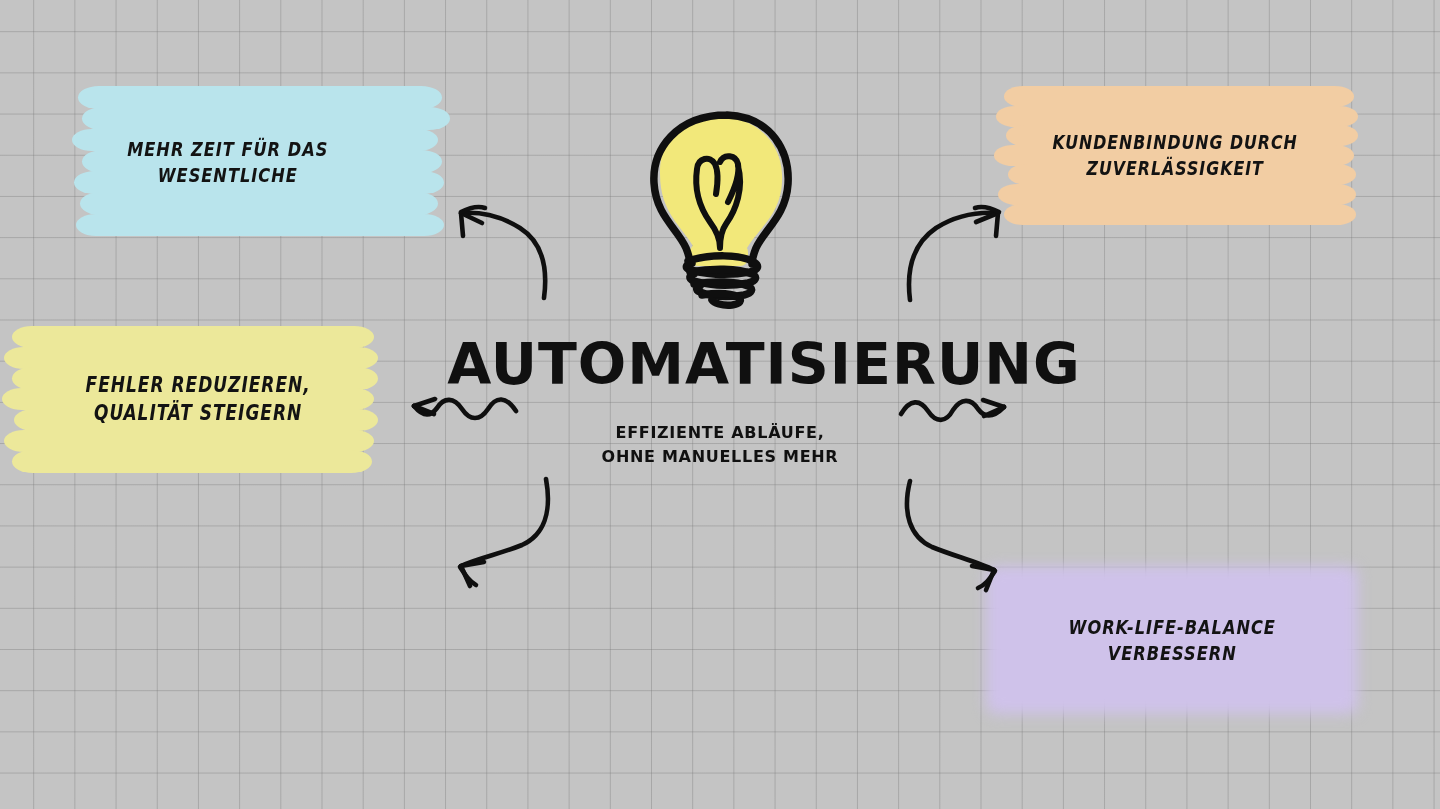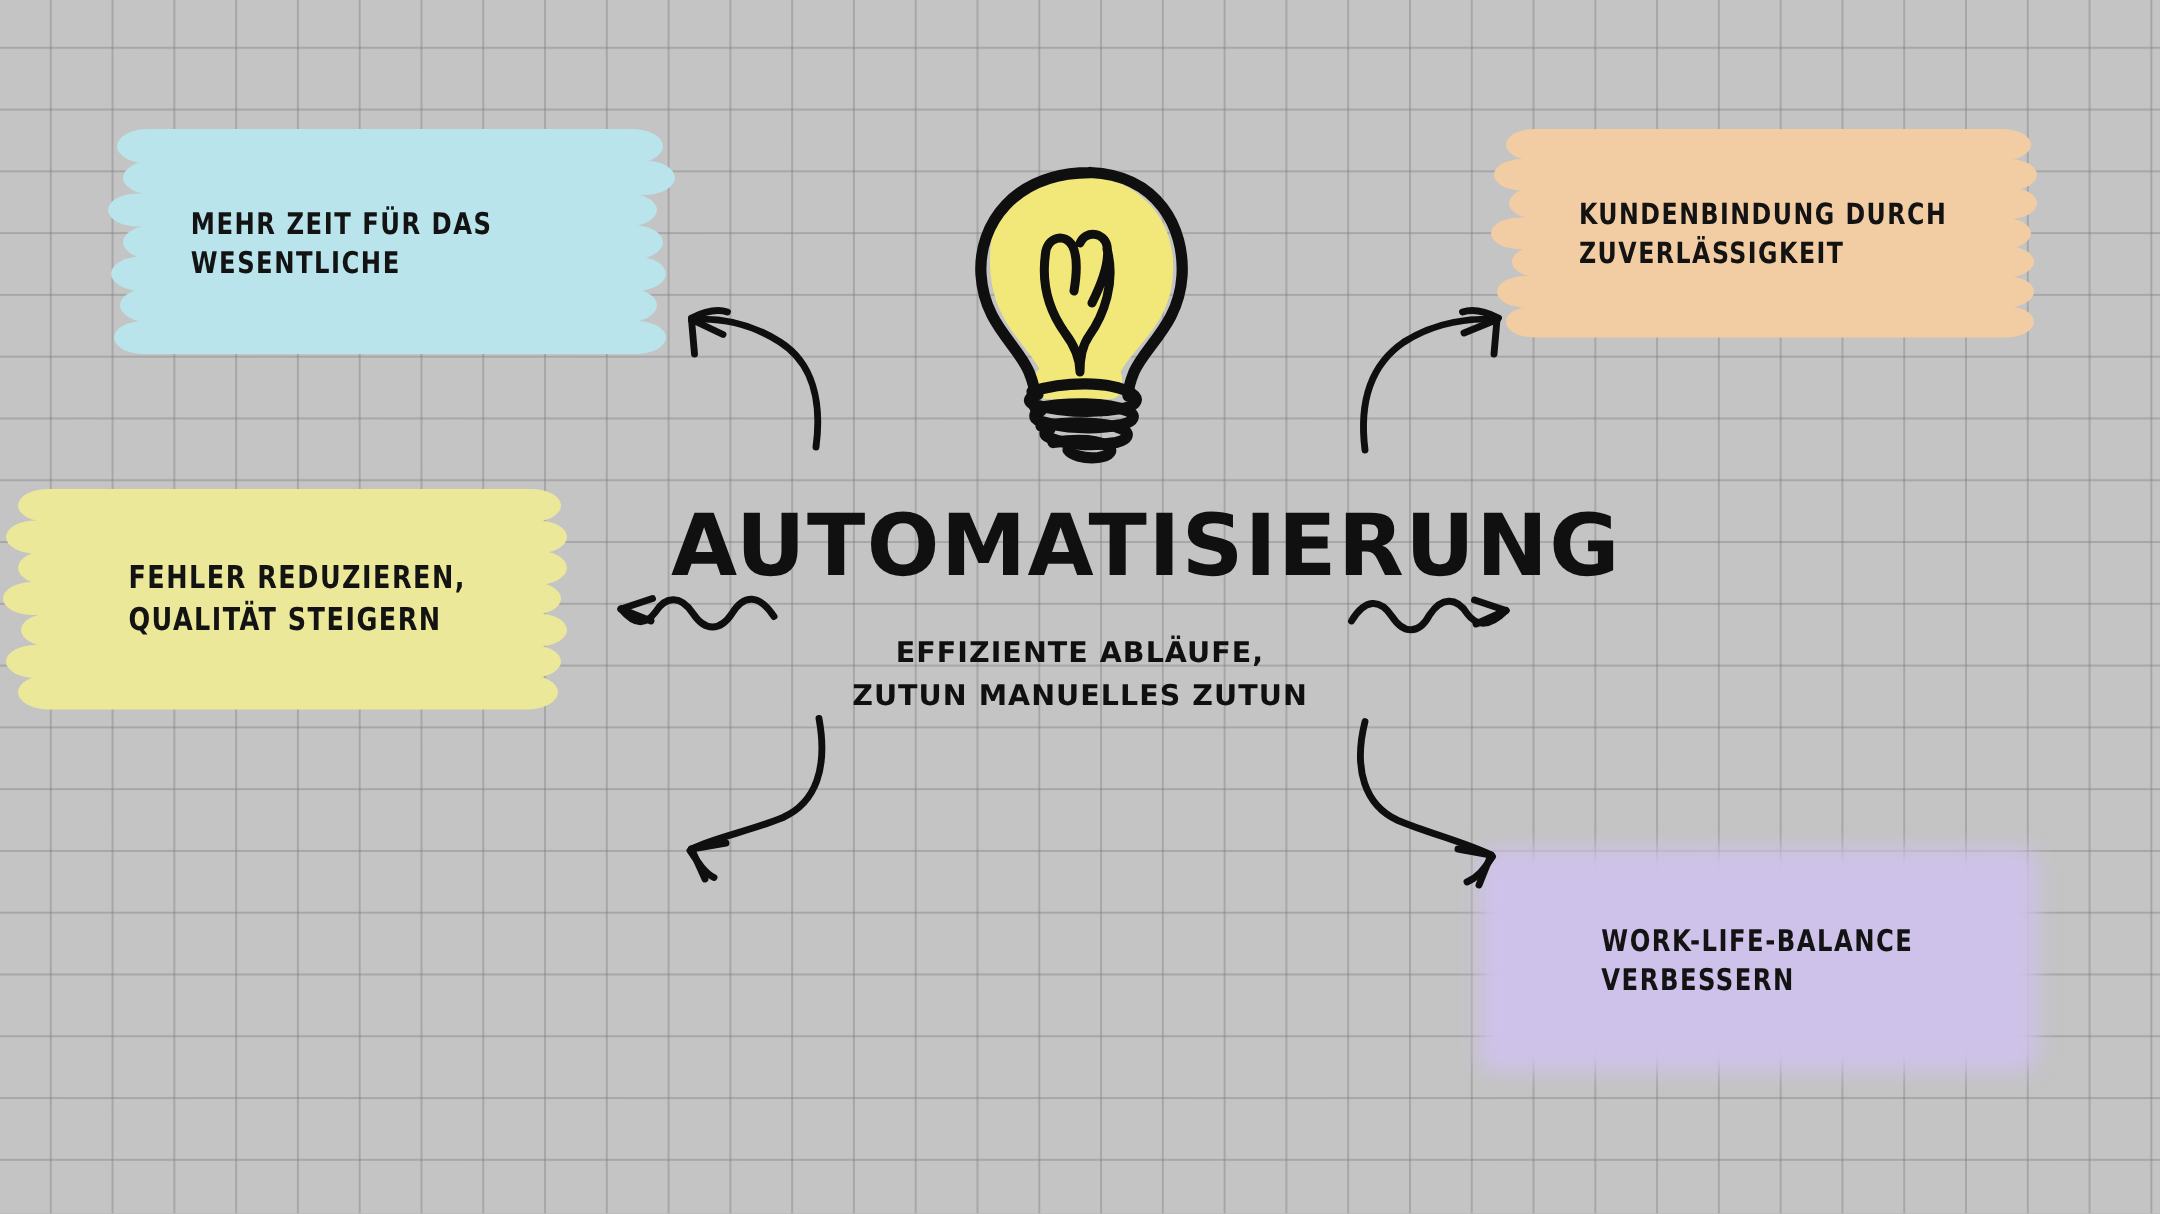--- a/index.html
+++ b/index.html
@@ -20,21 +20,22 @@
     background-position: -8px -10px;
     font-family: "DejaVu Sans", sans-serif;
   }
 
   
   .hl {
     position: absolute;
     display: flex;
     align-items: center;
     justify-content: center;
-    text-align: left;
+    text-align: center;
+    font-style: italic;
   }
   .hl .strokes {
     position: absolute;
     inset: 0;
     pointer-events: none;
   }
   .hl .strokes span {
     position: absolute;
     left: 0;
     height: 15%;
@@ -78,21 +79,21 @@
     margin-left: 44px;
   }
   #center-subtitle {
     position: absolute;
     left: 50%;
     top: 421px;
     transform: translateX(-50%);
     text-align: center;
     font-family: "DejaVu Sans", sans-serif;
     font-weight: 700;
-    font-size: 19px;
+    font-size: 16px;
     line-height: 1.5;
     letter-spacing: 0.7px;
     color: #101010;
     white-space: nowrap;
     z-index: 6;
   }
   #bulb {
     position: absolute;
     left: 632px;
     top: 98px;
@@ -192,21 +193,21 @@
              C 96 189, 76 187, 62 183 C 56 181, 57 177, 62 176" fill="none" stroke="#0f0f0f" stroke-width="7.5" stroke-linecap="round"></path>
     <path d="M62 186 C 82 183, 104 183, 116 188 C 122 191, 120 195, 112 197
              C 94 200, 78 198, 68 194 C 63 192, 64 189, 68 188" fill="none" stroke="#0f0f0f" stroke-width="7.5" stroke-linecap="round"></path>
     <path d="M70 197 C 84 195, 98 195, 106 199 C 111 202, 108 206, 100 207
              C 90 208, 82 205, 80 202" fill="none" stroke="#0f0f0f" stroke-width="7.5" stroke-linecap="round"></path>
   </svg>
 
   <div id="center-title">AUTOMATISIERUNG</div>
   <div id="center-subtitle">
     <div>EFFIZIENTE ABLÄUFE,</div>
-    <div>ZUTUN MANUELLES ZUTUN</div>
+    <div>OHNE MANUELLES MEHR</div>
   </div>
 
   <svg id="arrows" viewBox="0 0 1440 809">
     <g fill="none" stroke="#0f0f0f" stroke-width="4.6" stroke-linecap="round" stroke-linejoin="round">
 
       <g>
         <path d="M544 298 C 548 268, 542 242, 520 228 C 498 214, 476 212, 461 213"></path>
         <path d="M461 213 L 482 223"></path>
         <path d="M461 213 L 463 236"></path>
         <path d="M461 212 C 471 207, 479 206, 485 208"></path>

